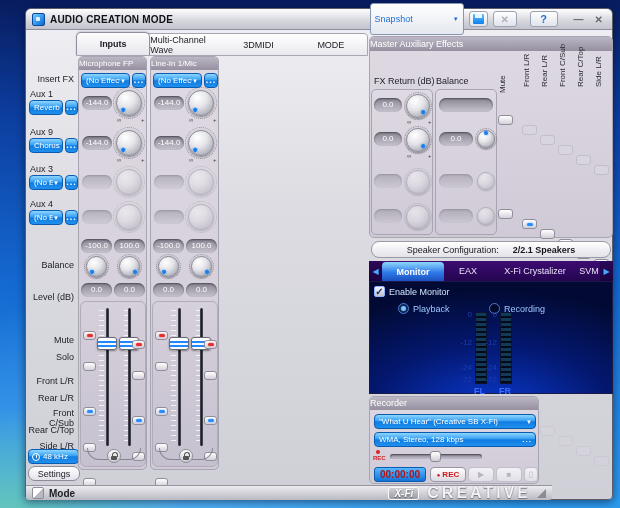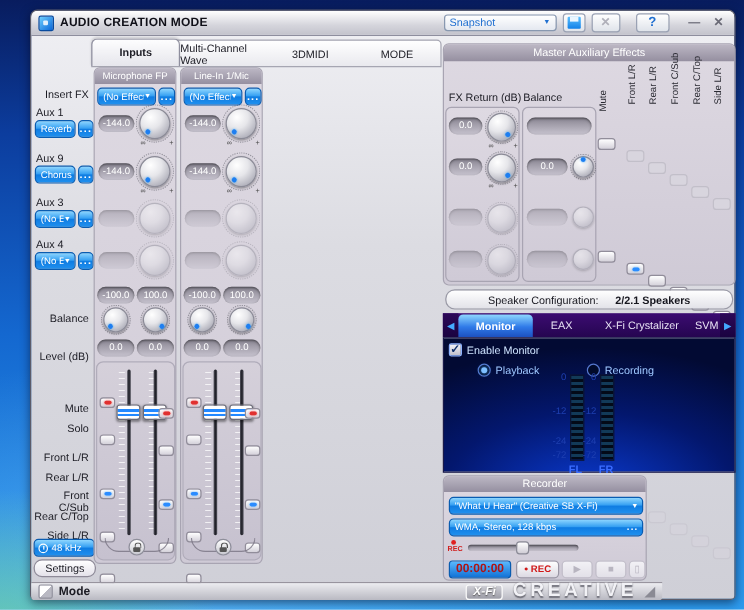--- a/index.html
+++ b/index.html
@@ -20,21 +20,21 @@
     box-shadow:0 2px 8px rgba(0,0,20,.5); }
   #titlebar { left:0; top:0; right:0; height:21px;
     background:linear-gradient(180deg,#ffffff,#d5d5dc 60%,#c3c3cc);
     border-bottom:1px solid #8e8e9e; border-radius:6px 6px 0 0;
     display:flex; align-items:center; padding:0 6px; gap:5px; }
   .appicon { width:13px; height:13px; border-radius:2px;
     background:linear-gradient(135deg,#6fd0ff,#0a66d8); border:1px solid #084a9e; position:relative; }
   .appicon::after { content:""; position:absolute; inset:3px 4px 4px 3px; background:rgba(255,255,255,.85); border-radius:1px; }
   .wtitle { font-size:10px; font-weight:bold; color:#101018; letter-spacing:.2px; }
   .tspacer { flex:1; }
-  .snapbox { width:94px; height:14px; background:linear-gradient(#ffffff,#e4e8f0);
+  .snapbox { width:94px; height:32px; background:linear-gradient(#ffffff,#e4e8f0);
     border:1px solid #8898b0; border-radius:3px; display:flex; align-items:center; padding:0 4px; }
   .snapbox .txt { flex:1; font-size:9px; color:#1f6fd0; }
   .snapbox .arr { font-size:6px; color:#1f6fd0; }
   .tbtn { height:16px; border:1px solid #9aa2b4; border-radius:3px;
     background:linear-gradient(#ffffff,#dfe3ea); display:flex; align-items:center; justify-content:center; }
   .floppy { width:11px; height:10px; background:linear-gradient(#5cc0ff,#1080e8); border-radius:1px; position:relative; }
   .floppy::before { content:""; position:absolute; left:2px; top:0; width:7px; height:4px; background:#eaf6ff; }
   .xdis { font-size:10px; color:#b0b0ba; font-weight:bold; }
   .qmark { font-size:11px; color:#1f6fd0; font-weight:bold; }
   .sysbtn { font-size:10px; color:#6a6a76; font-weight:bold; padding:0 3px; }
@@ -62,21 +62,21 @@
     background:radial-gradient(circle at 35% 28%,#ffffff 0%,#e6e6ea 40%,#b6b6c0 75%,#8f8f9a 100%);
     border:1px solid #8a8a96; box-shadow:0 1px 2px rgba(0,0,0,.4); }
   .kp { position:absolute; left:50%; top:50%; width:4px; height:4px; margin:-2px 0 0 -2px;
     border-radius:50%; background:#1e7ef0; box-shadow:0 0 2px #2aa0ff; }
   .ticks { position:absolute; border-radius:50%; border:1px dotted rgba(90,90,100,.55); }
   .kmin,.kmax { position:absolute; font-size:6px; color:#444; }
   .dim { opacity:.45; }
   .panel { background:linear-gradient(180deg,#ded9e2 0%,#cfcad6 100%);
     border:1px solid #a8a4b2; border-radius:5px; }
   .phead { background:linear-gradient(180deg,#bcb7c4,#958fa0); border-radius:4px 4px 0 0;
-    color:#fff; font-size:8px; text-align:center; height:13px; line-height:13px; }
+    color:#fff; font-size:8px; height:13px; line-height:13px; }
   .sb { background:linear-gradient(#ffffff,#d4d1da); border:1px solid #918d9a; border-radius:3px; position:relative; }
   .sb .dot { position:absolute; left:50%; top:50%; width:6px; height:3px; margin:-1.5px 0 0 -3px; border-radius:2px; }
   .sb .dot.red { background:#e03030; box-shadow:0 0 2px #f66; }
   .sb .dot.blue { background:#2b8cff; box-shadow:0 0 2px #6bf; }
   .sb.flat { background:#d8d5de; border-color:#c2bfc9; }
   .llab { font-size:9px; color:#1c1c24; text-align:right; width:46px; left:2px; }
   .lab-left { font-size:9px; color:#1c1c24; left:4px; }
 
   
   .strip { top:47px; width:69px; height:414px; }

